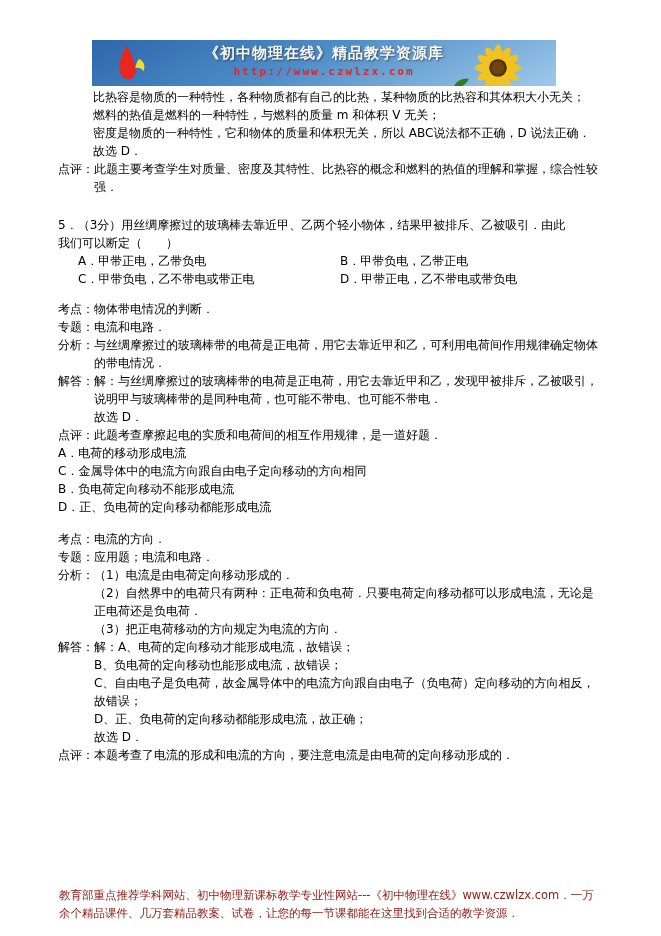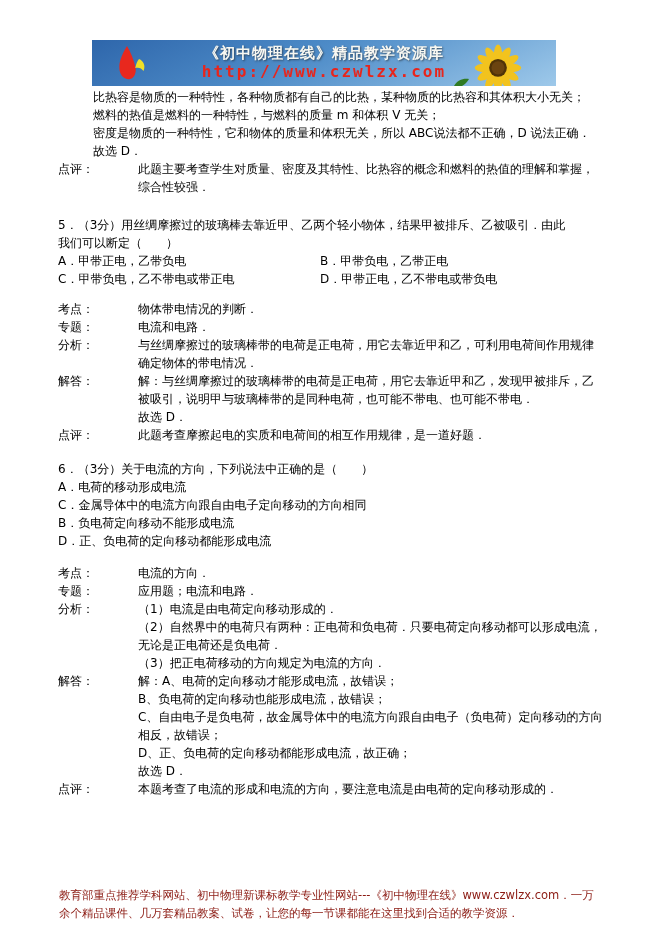--- a/index.html
+++ b/index.html
@@ -16,37 +16,37 @@
     background:linear-gradient(155deg,#2e66ab 0%,#4e8cc8 45%,#9ec9ea 100%);
     overflow:hidden;
   }
   .logo-svg { position:absolute; left:20px; top:4px; }
   .banner-text { position:absolute; left:0; top:3px; width:100%; text-align:center; }
   .banner-title {
     color:#f8f8f2; font-weight:bold; font-size:15px; line-height:20px;
     letter-spacing:1px; text-shadow:1px 1px 2px rgba(30,30,30,.6);
   }
   .banner-url {
-    color:#e8251c; font-weight:bold; font-size:16px; line-height:17px;
+    color:#e8251c; font-weight:bold; font-size:11px; line-height:17px;
     letter-spacing:2px; font-family:"DejaVu Sans Mono","Liberation Mono",monospace;
   }
   .sunflower-svg { position:absolute; right:30px; bottom:-8px; }
   .leaf-svg { position:absolute; right:86px; bottom:-3px; }
 
   
   .content { position:absolute; top:88px; left:0; width:100%; }
   .indent { margin-left:93px; margin-right:56px; white-space:pre-wrap; }
-  .row { display:flex; margin-left:58px; margin-right:56px;gap:44px; }
+  .row { display:flex; margin-left:58px; margin-right:56px; }
   .row .lbl { flex:0 0 auto; white-space:nowrap; }
   .row .txt { flex:1; white-space:pre-wrap; }
   .question { margin-left:58px; margin-right:84px; }
   .q5 { margin-top:20px; }
   .stem { white-space:pre-wrap; }
   .options-2col {
-    display:grid; grid-template-columns:262px auto; margin-left:58px; margin-right:40px;
+    display:grid; grid-template-columns:262px auto; margin-left:78px; margin-right:40px;
   }
   .options-list { margin-left:58px; margin-right:56px; }
   .options-list div { white-space:pre-wrap; }
   .explain { margin-top:12px; }
   .explain-6 { margin-top:14px; }
   .q6 { margin-top:16px; }
 
   
   .footer {
     position:absolute; left:59px; top:858px; width:545px;
@@ -132,23 +132,20 @@
         <span class="lbl">解答：</span>
         <span class="txt">解：与丝绸摩擦过的玻璃棒带的电荷是正电荷，用它去靠近甲和乙，发现甲被排斥，乙被吸引，说明甲与玻璃棒带的是同种电荷，也可能不带电、也可能不带电．
 故选 D．</span>
       </div>
       <div class="row">
         <span class="lbl">点评：</span>
         <span class="txt">此题考查摩擦起电的实质和电荷间的相互作用规律，是一道好题．</span>
       </div>
     </div>
 
-    <div class="question q6">
-      <div class="stem">6．（3分）关于电流的方向，下列说法中正确的是（　　）</div>
-    </div>
     <div class="options-list">
       <div>A．电荷的移动形成电流</div>
       <div>C．金属导体中的电流方向跟自由电子定向移动的方向相同</div>
       <div>B．负电荷定向移动不能形成电流</div>
       <div>D．正、负电荷的定向移动都能形成电流</div>
     </div>
 
     <div class="explain explain-6">
       <div class="row">
         <span class="lbl">考点：</span>

